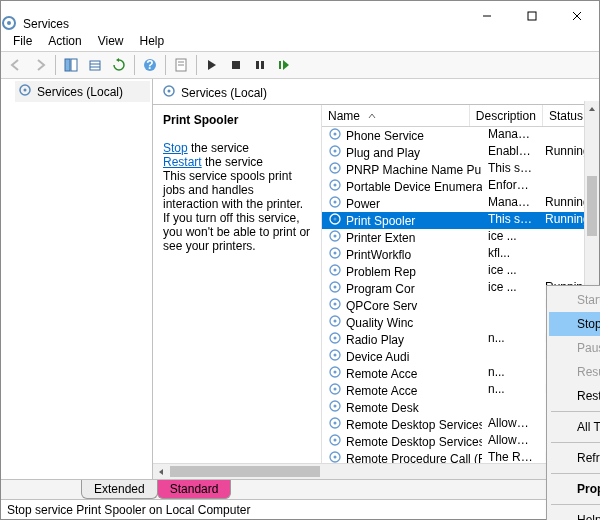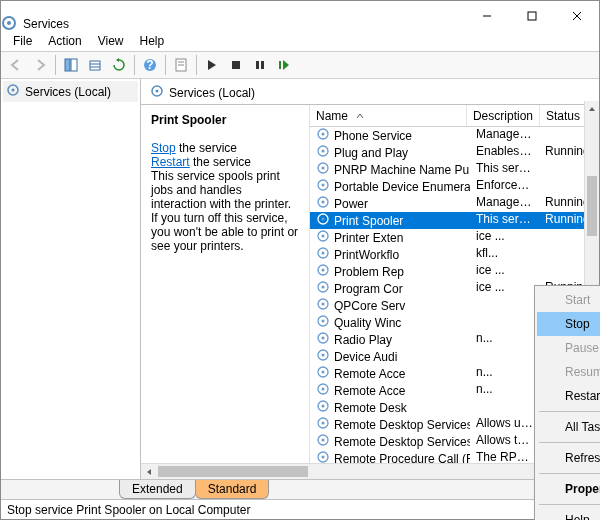--- a/index.html
+++ b/index.html
@@ -14,21 +14,21 @@
   .titlebar .winbtn svg { width: 10px; height: 10px; }
 
   .menubar { height: 20px; display: flex; align-items: center; padding: 0 4px; }
   .menubar .menuitem { padding: 2px 8px; }
 
   .toolbar { height: 28px; border-top: 1px solid #d0d0d0; border-bottom: 1px solid #d0d0d0; display: flex; align-items: center; padding: 0 4px; gap: 2px; background: #f8f8f8; }
   .toolbar .tb-btn { width: 22px; height: 22px; display: flex; align-items: center; justify-content: center; border: 1px solid transparent; }
   .toolbar .sep { width: 1px; height: 20px; background: #c0c0c0; margin: 0 2px; }
   .toolbar .disabled { opacity: 0.4; }
 
-  .body-row { flex: 1; display: flex; min-height: 0; }
+  .body-row { flex: 1; display: flex; min-height: 0; padding-left: 12px; }
   .nav-pane { width: 140px; border-right: 1px solid #c0c0c0; background: #fff; padding: 2px; }
   .nav-item { display: flex; align-items: center; gap: 4px; padding: 1px 2px; background: #f2f2f2; }
   .nav-item span { font-size: 12px; }
 
   .content-pane { flex: 1; display: flex; flex-direction: column; min-width: 0; position: relative; }
   .content-head { padding: 4px 8px 2px 8px; border-bottom: 1px solid #c0c0c0; display:flex; align-items:center; gap:4px;}
   .content-split { flex: 1; display: flex; min-height: 0; }
 
   .detail-panel { width: 168px; padding: 8px 10px; overflow: hidden; }
   .detail-panel .svc-name { font-weight: bold; margin-bottom: 14px; }
@@ -56,22 +56,22 @@
   .scrollbar-v { position:absolute; right:0; top:22px; bottom:16px; width:15px; background:#f0f0f0; border-left:1px solid #dcdcdc; }
   .scrollbar-v .btn { height:15px; display:flex; align-items:center; justify-content:center; }
   .scrollbar-v .track { position:absolute; top:15px; bottom:15px; left:0; right:0; }
   .scrollbar-v .thumb { position:absolute; left:2px; right:2px; top:60px; height:60px; background:#c2c2c2; }
   .scrollbar-v .btn.bottom { position:absolute; bottom:0; left:0; right:0; }
   .scrollbar-h { position:absolute; left:0; right:15px; bottom:0; height:16px; background:#f0f0f0; border-top:1px solid #dcdcdc; display:flex; }
   .scrollbar-h .btn { width:15px; display:flex; align-items:center; justify-content:center; }
   .scrollbar-h .track { flex:1; position:relative; }
   .scrollbar-h .thumb { position:absolute; top:2px; bottom:2px; left:2px; width:150px; background:#c2c2c2; }
 
-  .tabs { height: 20px; display:flex; padding-left: 118px; background:#f4f4f4; border-top:1px solid #c0c0c0; }
-  .tab { padding: 2px 12px; border:1px solid #9a9a9a; border-top:none; background:#fdba74; border-radius: 0 0 6px 6px; margin-right:-1px; font-size:12px; }
+  .tabs { height: 20px; display:flex; padding-left: 80px; background:#f4f4f4; border-top:1px solid #c0c0c0; }
+  .tab { padding: 2px 12px; border:1px solid #9a9a9a; border-top:none; background:#ec4899; border-radius: 0 0 6px 6px; margin-right:-1px; font-size:12px; }
   .tab.inactive { background:#ececec; }
 
   .statusbar { height: 20px; border-top: 1px solid #c0c0c0; padding: 2px 6px; font-size:12px; display:flex; align-items:center; }
 
   
   .ctx-menu { position:absolute; left: 393px; top: 206px; width: 154px; background:#f2f2f2; border:1px solid #a0a0a0; box-shadow: 3px 3px 4px rgba(0,0,0,0.25); z-index: 50; padding: 2px; }
   .ctx-item { padding: 5px 20px 5px 28px; font-size:12px; position:relative; }
   .ctx-item.highlight { background:#91c9f7; }
   .ctx-item.disabled { color:#9a9a9a; }
   .ctx-item.bold { font-weight:bold; }

